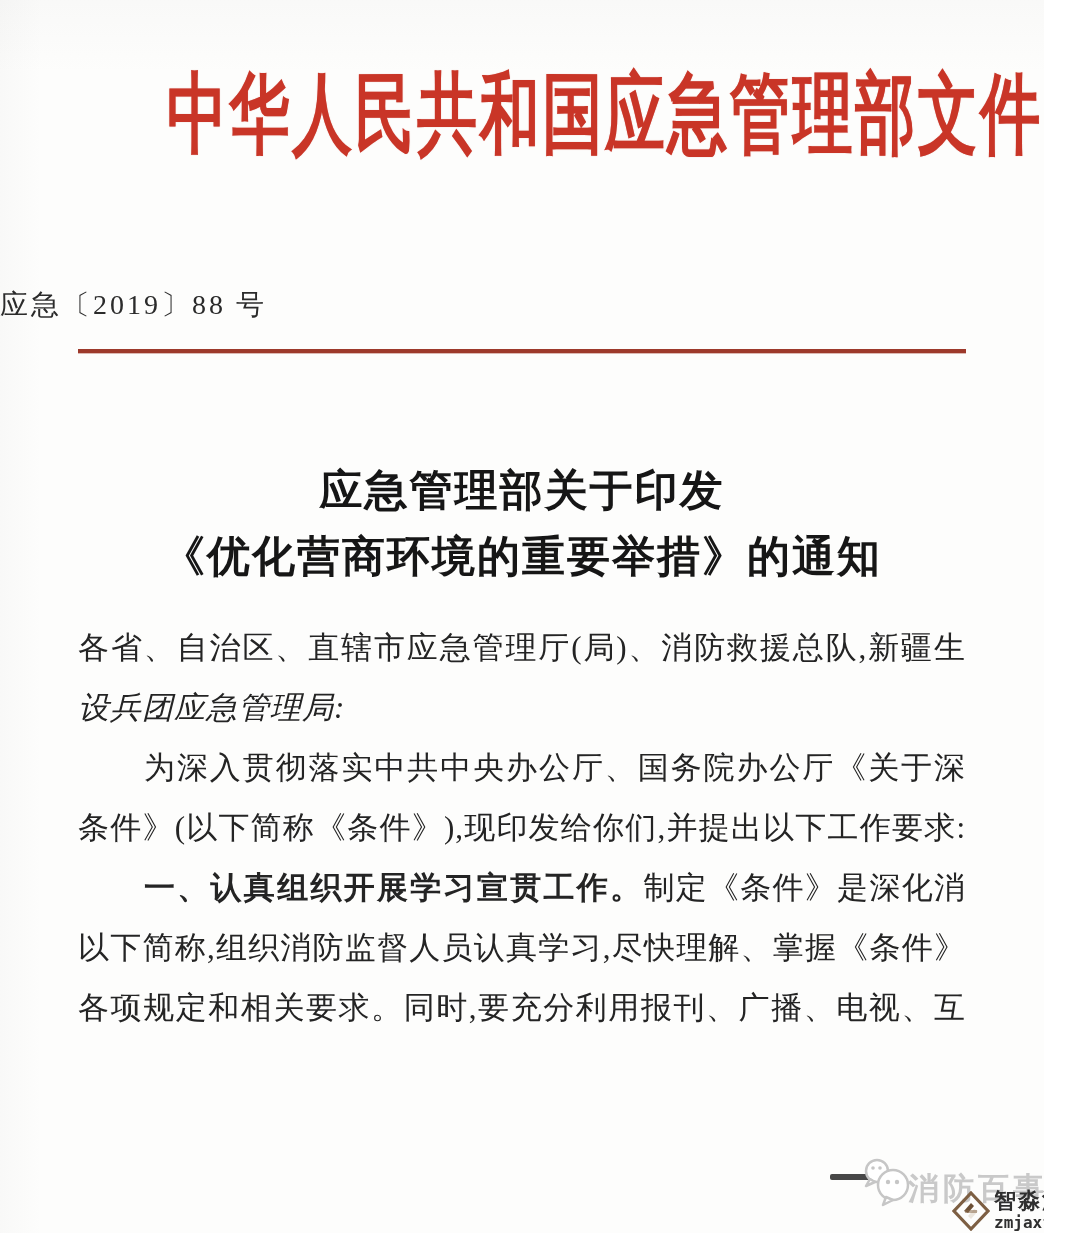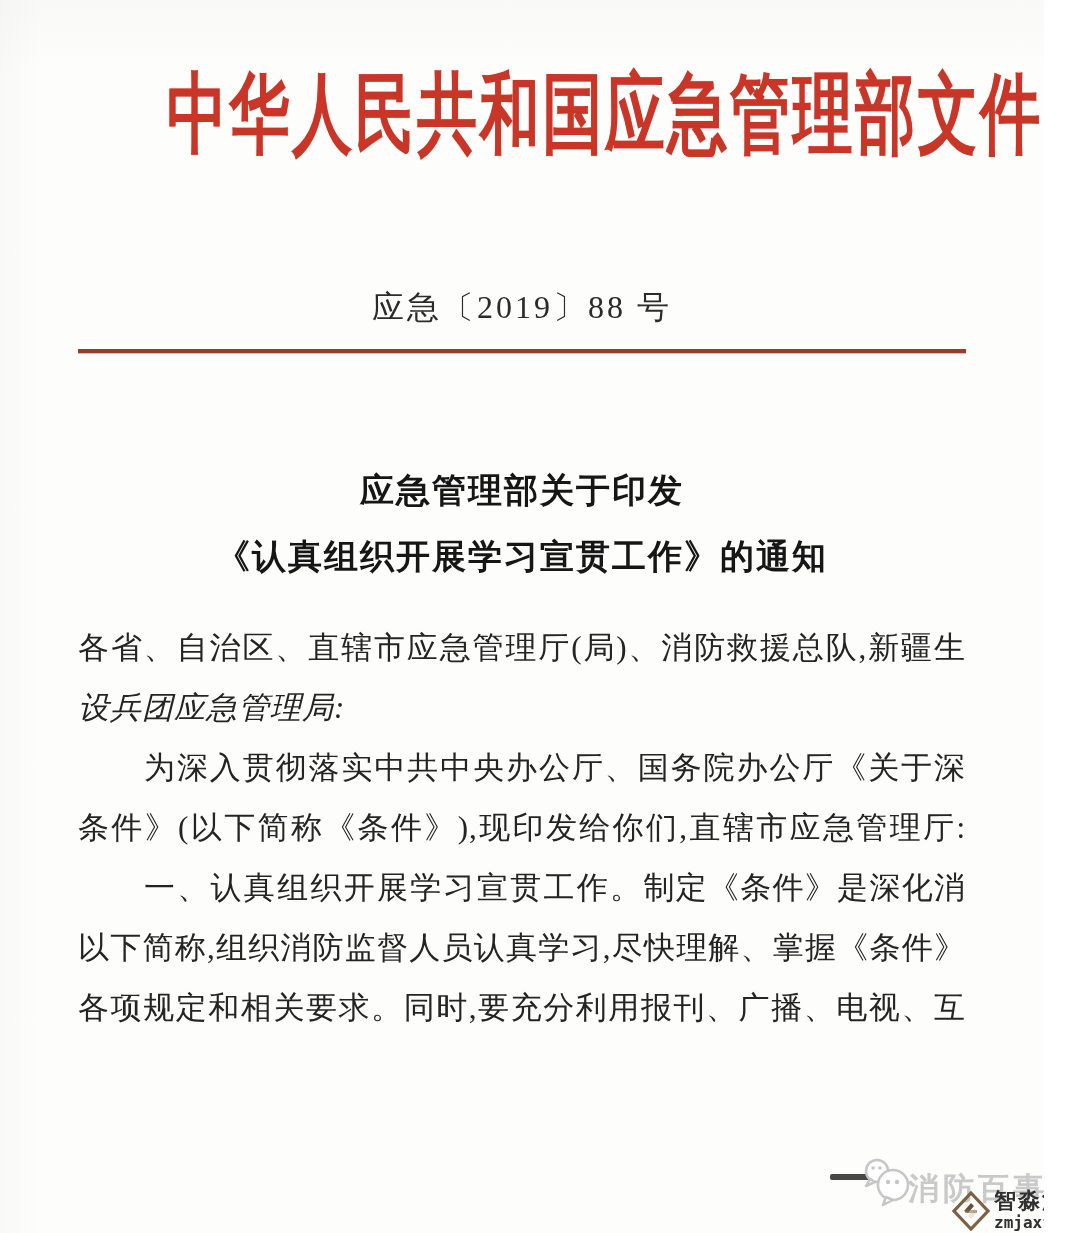--- a/index.html
+++ b/index.html
@@ -40,43 +40,43 @@
     letter-spacing: 4px;
     text-shadow: 0 0 1px rgba(190,45,35,0.55);
     line-height: 1.3;
   }
 
   .doc-number {
     position: absolute;
     top: 286px;
     left: 0;
     right: 0;
-    text-align: center;
-    font-size: 32px;
+    text-align: left;
+    font-size: 28px;
     color: #2b2b2b;
     letter-spacing: 3px;
   }
 
   .red-divider {
     position: absolute;
     top: 349px;
     left: 78px;
     right: 78px;
     height: 4px;
     background: #9d392b;
     box-shadow: 0 1px 0 rgba(157,57,43,0.35);
   }
 
   .title-block {
     position: absolute;
     top: 458px;
     left: 0;
     right: 0;
     text-align: center;
-    font-size: 34px;
+    font-size: 43px;
     font-weight: bold;
     color: #161616;
     line-height: 66px;
     letter-spacing: 2px;
   }
 
   .body-block {
     position: absolute;
     top: 618px;
     left: 78px;
@@ -95,21 +95,21 @@
     white-space: normal;
   }
   .line.short {
     text-align-last: left;
     font-style: italic;
   }
   .line.indent {
     padding-left: 66px;
   }
   .line .bold {
-    font-weight: normal;
+    font-weight: bold;
     letter-spacing: 2px;
   }
 
   
   .wm-dash {
     position: absolute;
     top: 1174px;
     left: 830px;
     width: 40px;
     height: 6px;
@@ -172,28 +172,28 @@
 <div class="page">
 
   <div class="red-header">中华人民共和国应急管理部文件</div>
 
   <div class="doc-number">应急〔2019〕88 号</div>
 
   <div class="red-divider"></div>
 
   <div class="title-block">
     <div>应急管理部关于印发</div>
-    <div>《认真组织开展学习宣贯工作》的通知</div>
+    <div>《优化营商环境的重要举措》的通知</div>
   </div>
 
   <div class="body-block" id="body-lines">
       <div class="line"><span>各省、自治区、直辖市应急管理厅(局)、消防救援总队,新疆生产建</span></div>
       <div class="line short"><span>设兵团应急管理局:</span></div>
       <div class="line indent"><span>为深入贯彻落实中共中央办公厅、国务院办公厅《关于深化消</span></div>
-      <div class="line"><span>条件》(以下简称《条件》),现印发给你们,直辖市应急管理厅:</span></div>
+      <div class="line"><span>条件》(以下简称《条件》),现印发给你们,并提出以下工作要求:</span></div>
       <div class="line indent"><span class="bold">一、认真组织开展学习宣贯工作。</span><span>制定《条件》是深化消防执</span></div>
       <div class="line"><span>以下简称,组织消防监督人员认真学习,尽快理解、掌握《条件》的</span></div>
       <div class="line"><span>各项规定和相关要求。同时,要充分利用报刊、广播、电视、互联网</span></div>
     </div>
 
   <div class="wm-dash"></div>
 
   <svg class="wm-bubbles" viewBox="0 0 52 54">
     <g fill="#ffffff" stroke="#c6c6c6" stroke-width="2.5">
       <circle cx="15" cy="17" r="11"></circle>

